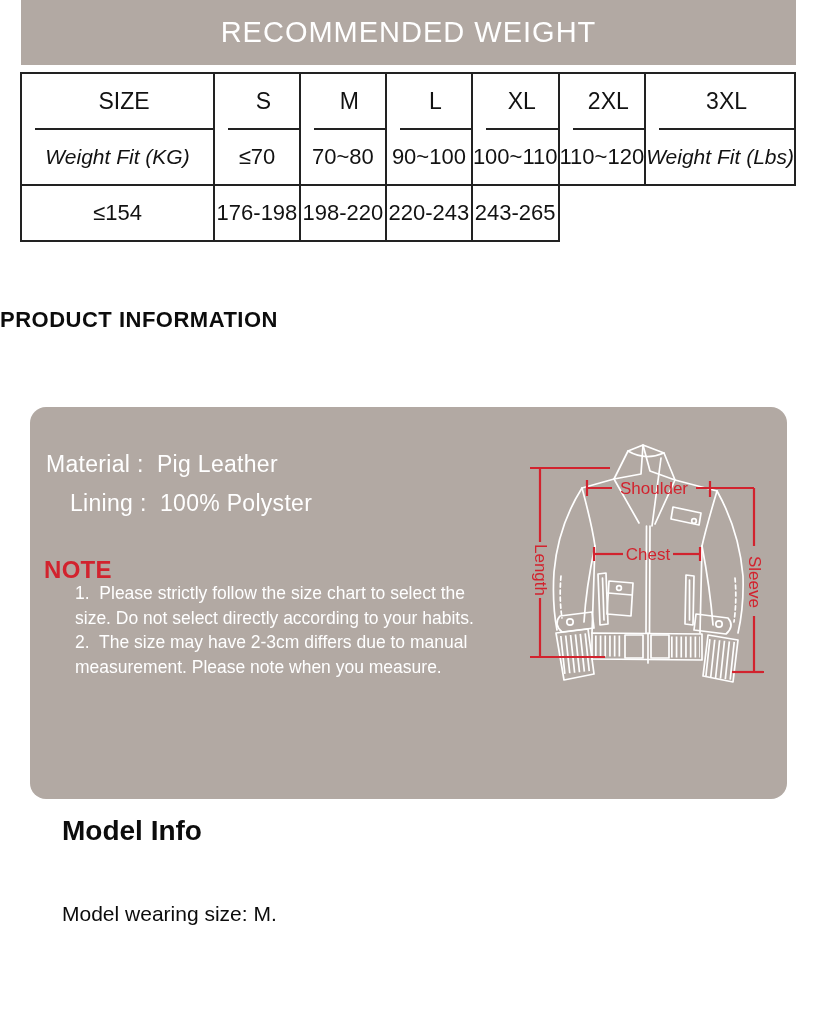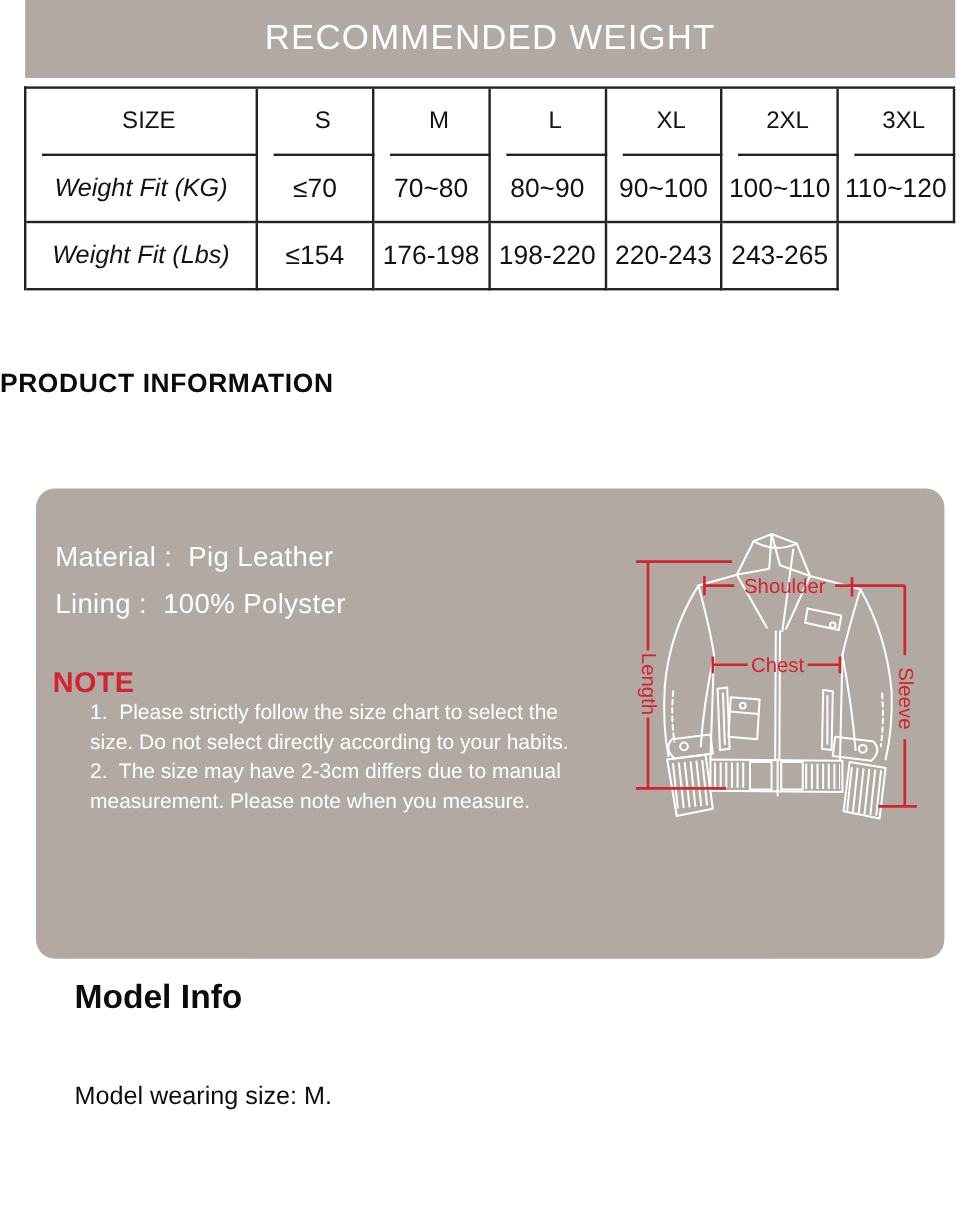--- a/index.html
+++ b/index.html
@@ -49,21 +49,21 @@
   }
   .size-table .cell {
     height: 56px;
     border-right: 2px solid var(--border);
     border-bottom: 2px solid var(--border);
     display: flex; align-items: center; justify-content: center;
     font-size: 22px;
     color: var(--ink);
     white-space: nowrap;
   }
-  .size-table .cell.head { font-size: 20px; margin-left: 13px; }
+  .size-table .cell.head { font-size: 23px; margin-left: 13px; }
   .size-table .cell.rowlabel { font-size: 21px; font-style: italic; }
 
   
   .product-heading {
     position: absolute;
     left: 0; top: 307px;
     width: 100%;
     text-align: left;
     font-size: 22px;
     font-weight: bold;
@@ -82,21 +82,21 @@
   }
   .pre { white-space: pre; }
   .info-material, .info-lining {
     position: absolute;
     left: 16px;
     font-size: 23px;
     color: var(--white);
     letter-spacing: 0.3px;
   }
   .info-material { top: 44px; }
-  .info-lining   { top: 83px; }
+  .info-lining   { top: 83px; margin-left: 24px; }
   .note-heading {
     position: absolute;
     left: 14px; top: 149px;
     font-size: 24px;
     font-weight: bold;
     color: var(--red);
     letter-spacing: 0.3px;
   }
   .note-body {
     position: absolute;
@@ -159,21 +159,20 @@
     <div class="cell head">S</div>
     <div class="cell head">M</div>
     <div class="cell head">L</div>
     <div class="cell head">XL</div>
     <div class="cell head">2XL</div>
     <div class="cell head">3XL</div>
 
     <div class="cell rowlabel">Weight Fit (KG)</div>
     <div class="cell">≤70</div>
     <div class="cell">70~80</div>
-    <div class="cell">80~90</div>
     <div class="cell">90~100</div>
     <div class="cell">100~110</div>
     <div class="cell">110~120</div>
 
     <div class="cell rowlabel">Weight Fit (Lbs)</div>
     <div class="cell">≤154</div>
     <div class="cell">176-198</div>
     <div class="cell">198-220</div>
     <div class="cell">220-243</div>
     <div class="cell">243-265</div>

